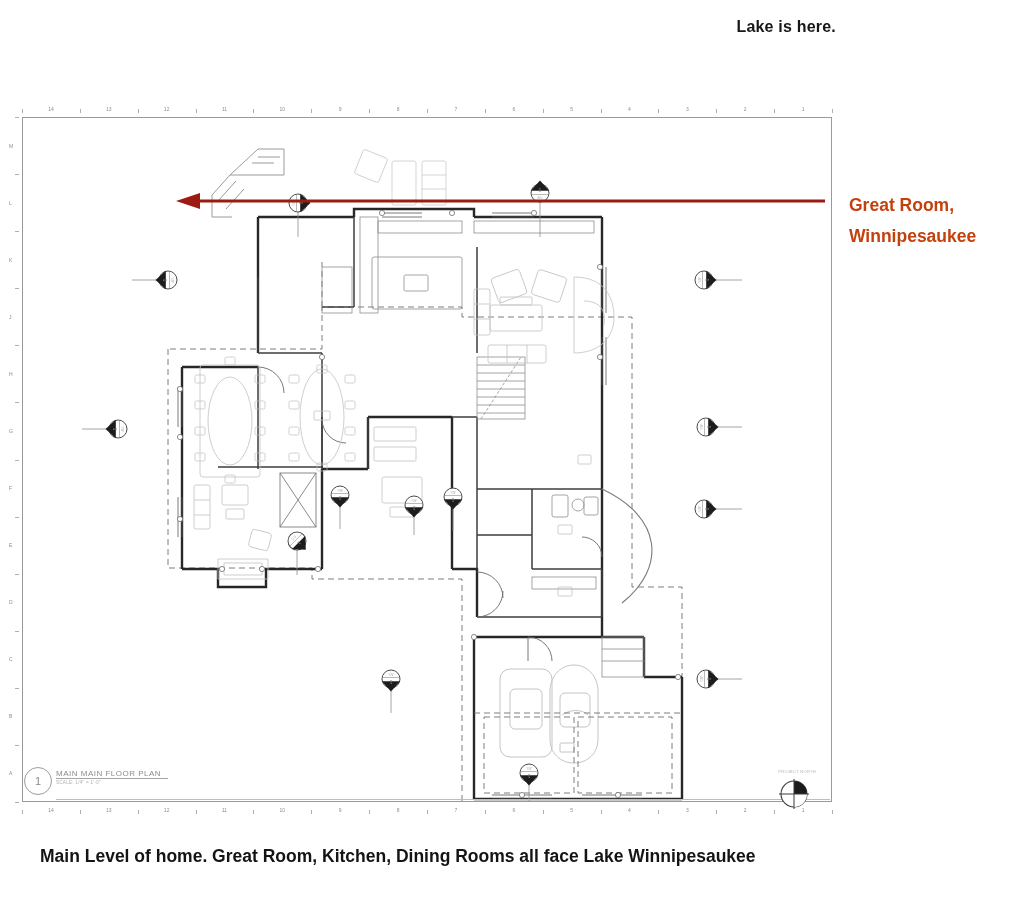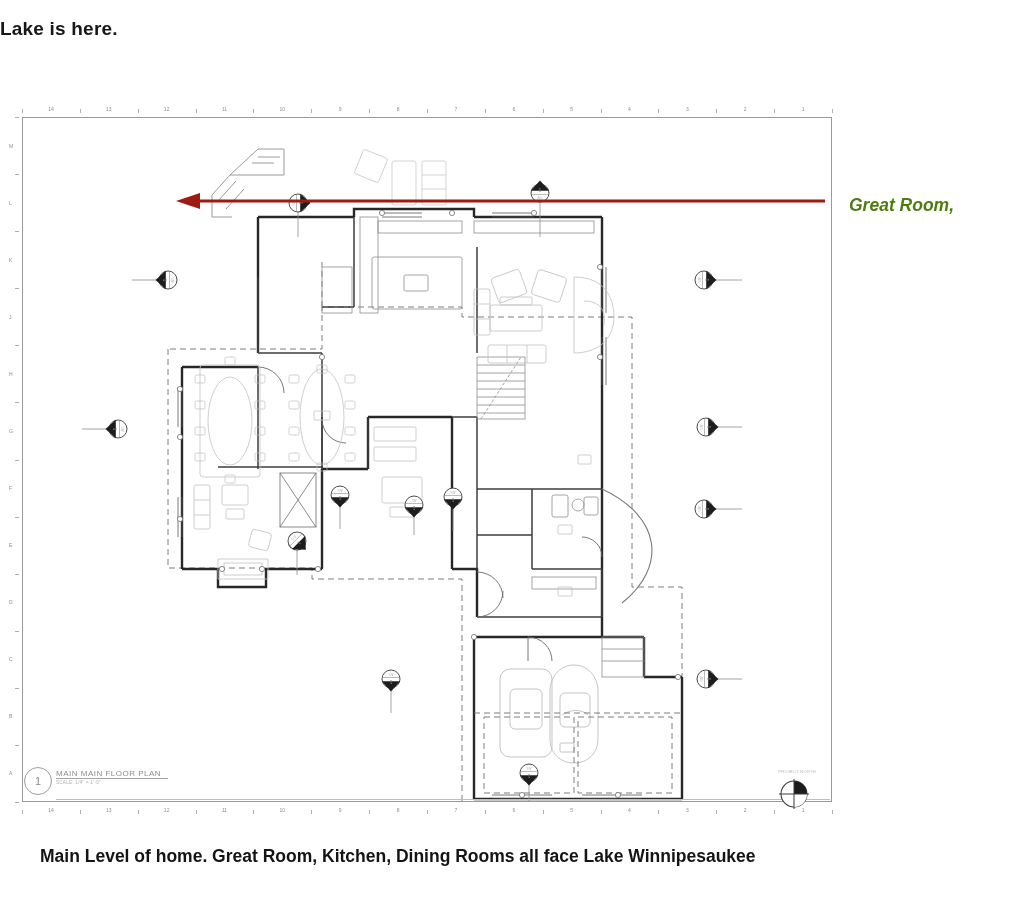--- a/index.html
+++ b/index.html
@@ -16,22 +16,22 @@
     color: #1a1a1a;
     overflow: hidden;
   }
 
   
   #slide-heading {
     position: absolute;
     left: 0;
     top: 18px;
     width: 836px;
-    text-align: left;
-    font-size: 19px;
+    text-align: right;
+    font-size: 16px;
     font-weight: 700;
     letter-spacing: 0.2px;
     color: #171717;
   }
 
   
   #drawing-sheet {
     position: absolute;
     left: 8px;
     top: 106px;
@@ -199,22 +199,21 @@
 
   
   #side-annotation {
     position: absolute;
     left: 849px;
     top: 190px;
     width: 175px;
     font-size: 17.5px;
     font-weight: 700;
     line-height: 30.5px;
-    color: #4d7c0f;
-    font-style: italic;
+    color: #c2410c;
   }
   #side-annotation div { white-space: nowrap; }
 
   
   #bottom-caption {
     position: absolute;
     left: 40px;
     top: 841px;
     width: 840px;
     font-size: 17.5px;
@@ -674,15 +673,16 @@
 
 <div id="lake-arrow-layer">
   <svg width="1024" height="909" aria-hidden="true">
     <line x1="194" y1="201" x2="825" y2="201" stroke="#9e1b14" stroke-width="3.2"></line>
     <path d="M 176 201 L 200 193 L 200 209 Z" fill="#9e1b14"></path>
   </svg>
 </div>
 
 <div id="side-annotation">
   <div>Great Room,</div>
+  <div>Winnipesaukee</div>
 </div>
 
 <div id="bottom-caption">Main Level of home.  Great Room, Kitchen, Dining Rooms all face Lake Winnipesaukee</div>
 
 </body></html>

